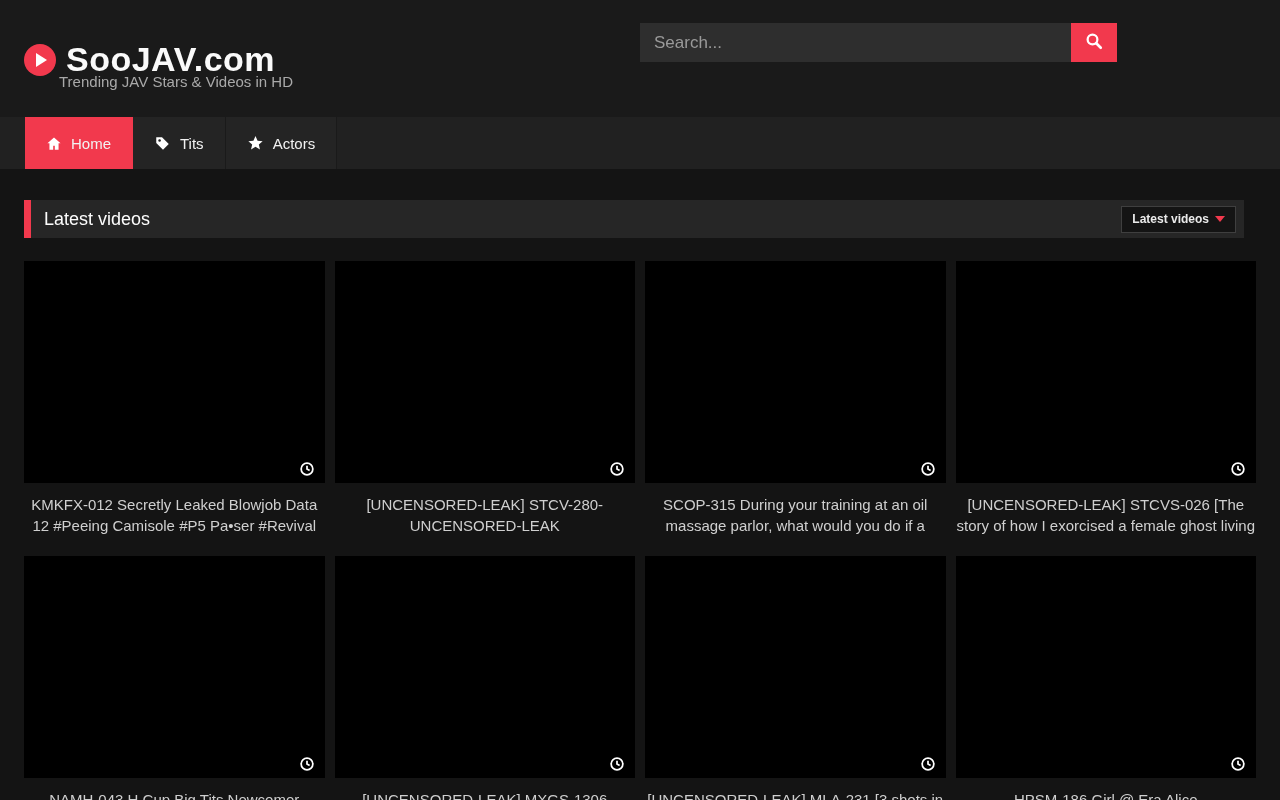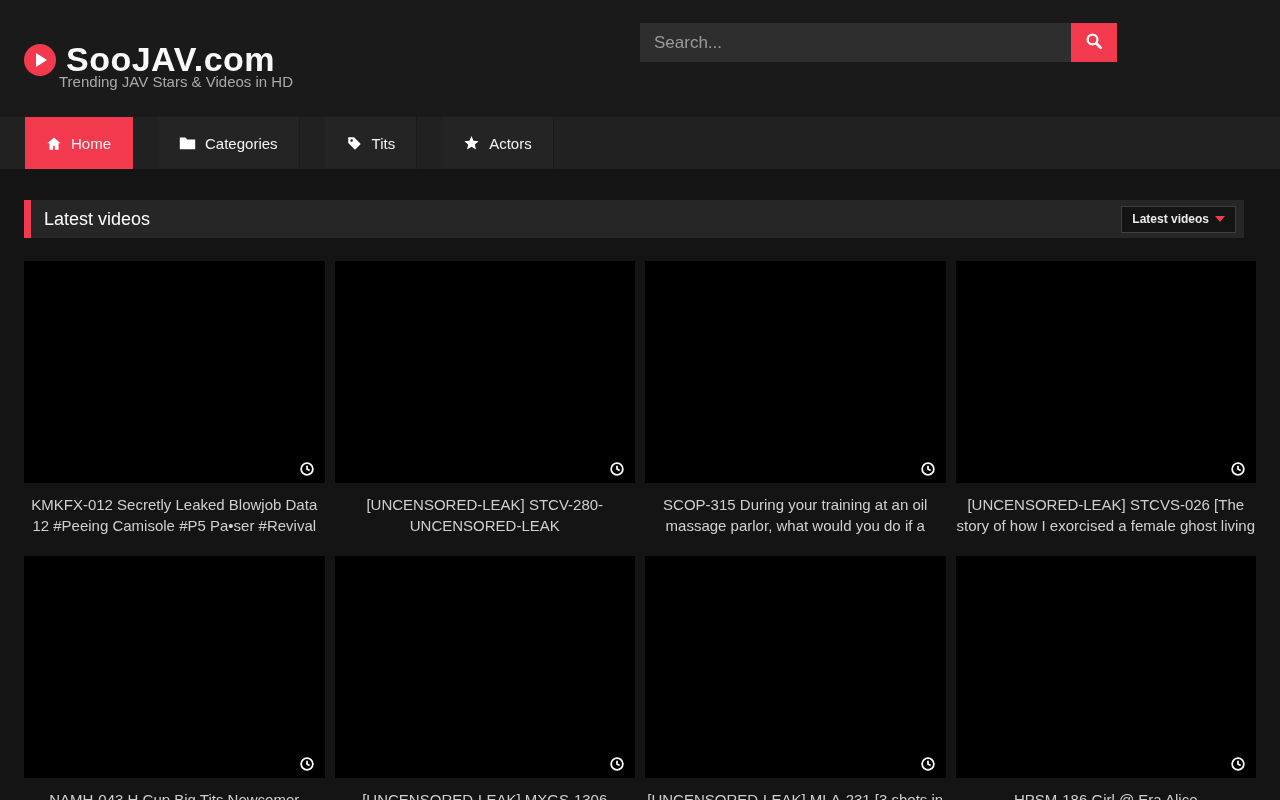--- a/index.html
+++ b/index.html
@@ -48,21 +48,21 @@
   }
   .search-input::placeholder { color:#9a9a9a; }
   .search-btn {
     width:46px; height:39px; border:none;
     background:#f2394d; cursor:pointer;
     display:flex; align-items:center; justify-content:center;
   }
   
   .nav {
     height:52px; background:#212121;
-    display:flex; padding-left:25px;gap:25px;
+    display:flex; padding-left:25px;
   }
   .nav-item {
     display:flex; align-items:center; gap:9px;
     padding:0 21px; height:52px;
     font-size:15px; color:#f2f2f2;
     background:#242424;
     border-right:1px solid #1a1a1a;
     cursor:pointer;
   }
   .nav-item.active { background:#f2394d; border-right-color:#f2394d; }
@@ -147,28 +147,20 @@
   <div class="nav-item active">
     <span>
       <svg width="16" height="15" viewBox="0 0 24 24">
           <path d="M12 2.5 1.5 11.5h3.2V22h6v-6.4h2.6V22h6V11.5h3.2z" fill="#fff"></path>
         </svg>
     </span>
     <span>Home</span>
   </div>
   <div class="nav-item">
     <span>
-      <svg width="17" height="14" viewBox="0 0 24 20">
-          <path d="M1 2h8l2.5 3H23v14H1z" fill="#fff"></path>
-        </svg>
-    </span>
-    <span>Categories</span>
-  </div>
-  <div class="nav-item">
-    <span>
       <svg width="17" height="15" viewBox="0 0 24 24">
           <path d="M2 2h9.2L22 12.8 12.8 22 2 11.2z" fill="#fff"></path>
           <circle cx="7.3" cy="7.3" r="2" fill="#212121"></circle>
         </svg>
     </span>
     <span>Tits</span>
   </div>
   <div class="nav-item">
     <span>
       <svg width="17" height="16" viewBox="0 0 24 24">

